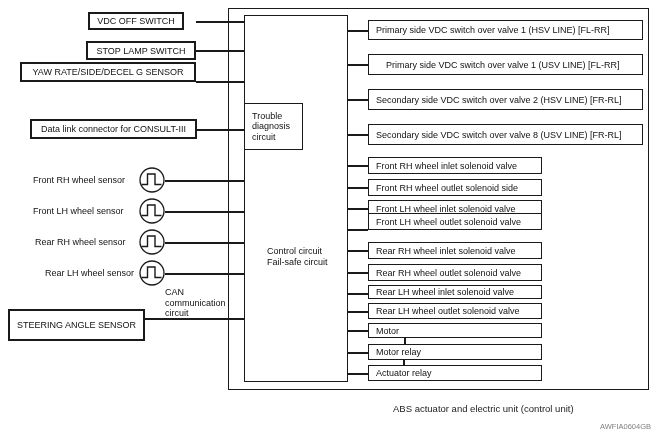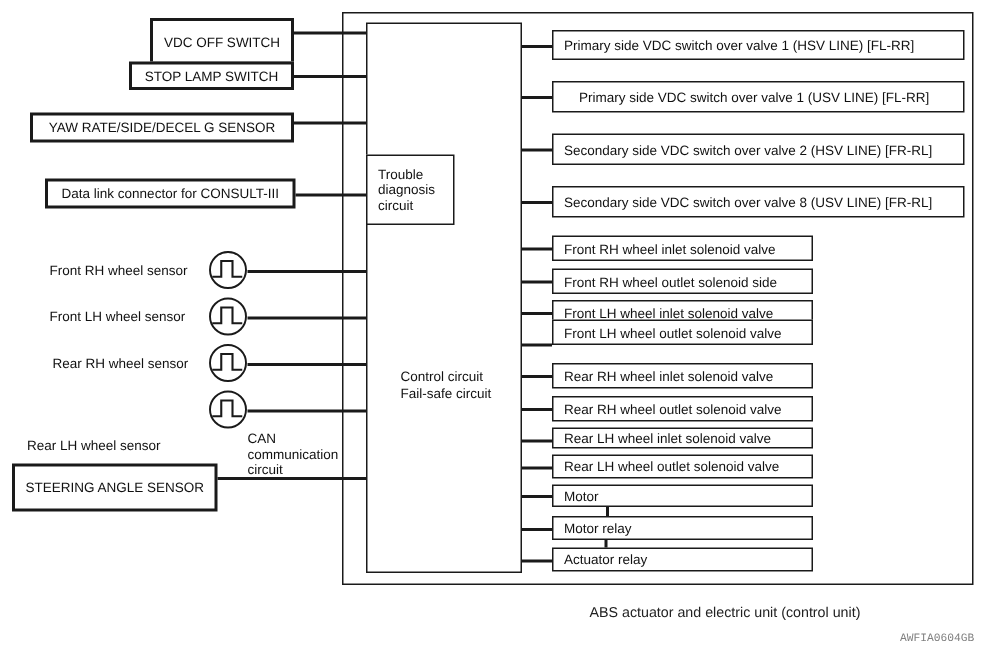--- a/index.html
+++ b/index.html
@@ -8,58 +8,58 @@
   .box{position:absolute;box-sizing:border-box;border:1.5px solid #1a1a1a;background:#fff;
        display:flex;align-items:center;font-size:9px;line-height:10px;white-space:nowrap;}
   .box.center{justify-content:center;text-align:center;}
   .box.lpad{padding-left:7px;}
   .box.bold-border{border-width:2px;}
   .hline,.vline{position:absolute;background:#1a1a1a;}
   .hline{height:1.5px;}
   .vline{width:1.5px;}
   .lbl{position:absolute;font-size:9px;line-height:10.5px;color:#111;white-space:pre-line;}
   .caption{position:absolute;font-size:9.5px;color:#222;white-space:nowrap;}
-  .watermark{position:absolute;font-size:7.5px;color:#808080;white-space:nowrap;font-family:Liberation Mono, monospace;}
+  .watermark{position:absolute;font-size:7.5px;color:#808080;white-space:nowrap;}
   .sensor-icon{position:absolute;width:26px;height:26px;}
 </style>
 </head>
 <body>
 
 <div id="stage">
 
   <div class="box" style="left:228px;top:8px;width:421px;height:382px;"></div>
 
   <div class="box" style="left:244px;top:15px;width:104px;height:367px;"></div>
 
-  <div class="box center bold-border" style="left:100px;top:12px;width:96px;height:31px;">
+  <div class="box center bold-border" style="left:88px;top:12px;width:96px;height:18px;">
     <span>VDC OFF SWITCH</span>
   </div>
   <div class="box center bold-border" style="left:86px;top:41px;width:110px;height:19px;">
     <span>STOP LAMP SWITCH</span>
   </div>
-  <div class="box center bold-border" style="left:20px;top:75px;width:176px;height:20px;">
+  <div class="box center bold-border" style="left:20px;top:62px;width:176px;height:20px;">
     <span>YAW RATE/SIDE/DECEL G SENSOR</span>
   </div>
   <div class="box center bold-border" style="left:30px;top:119px;width:167px;height:20px;">
     <span>Data link connector for CONSULT-III</span>
   </div>
   <div class="box center bold-border" style="left:8px;top:309px;width:137px;height:32px;">
     <span>STEERING ANGLE SENSOR</span>
   </div>
 
   <div class="hline" style="left:196px;top:21px;width:48px;"></div>
   <div class="hline" style="left:196px;top:50px;width:48px;"></div>
   <div class="hline" style="left:196px;top:81px;width:48px;"></div>
   <div class="hline" style="left:197px;top:129px;width:47px;"></div>
   <div class="hline" style="left:145px;top:318px;width:99px;"></div>
 
   <div class="lbl" style="left:33px;top:175px;">Front RH wheel sensor</div>
   <div class="lbl" style="left:33px;top:206px;">Front LH wheel sensor</div>
   <div class="lbl" style="left:35px;top:237px;">Rear RH wheel sensor</div>
-  <div class="lbl" style="left:18px;top:268px;margin-top:24px;">Rear LH wheel sensor</div>
+  <div class="lbl" style="left:45px;top:268px;">Rear LH wheel sensor</div>
 
   <svg class="sensor-icon" viewBox="0 0 26 26" style="left:139px;top:167px;">
     <circle cx="13" cy="13" r="12" fill="none" stroke="#1a1a1a" stroke-width="1.3"></circle>
     <polyline points="2.5,17.5 8.5,17.5 8.5,7 16,7 16,17.5 22.5,17.5" fill="none" stroke="#1a1a1a" stroke-width="1.4"></polyline>
   </svg>
   <svg class="sensor-icon" viewBox="0 0 26 26" style="left:139px;top:198px;">
     <circle cx="13" cy="13" r="12" fill="none" stroke="#1a1a1a" stroke-width="1.3"></circle>
     <polyline points="2.5,17.5 8.5,17.5 8.5,7 16,7 16,17.5 22.5,17.5" fill="none" stroke="#1a1a1a" stroke-width="1.4"></polyline>
   </svg>
   <svg class="sensor-icon" viewBox="0 0 26 26" style="left:139px;top:229px;">

